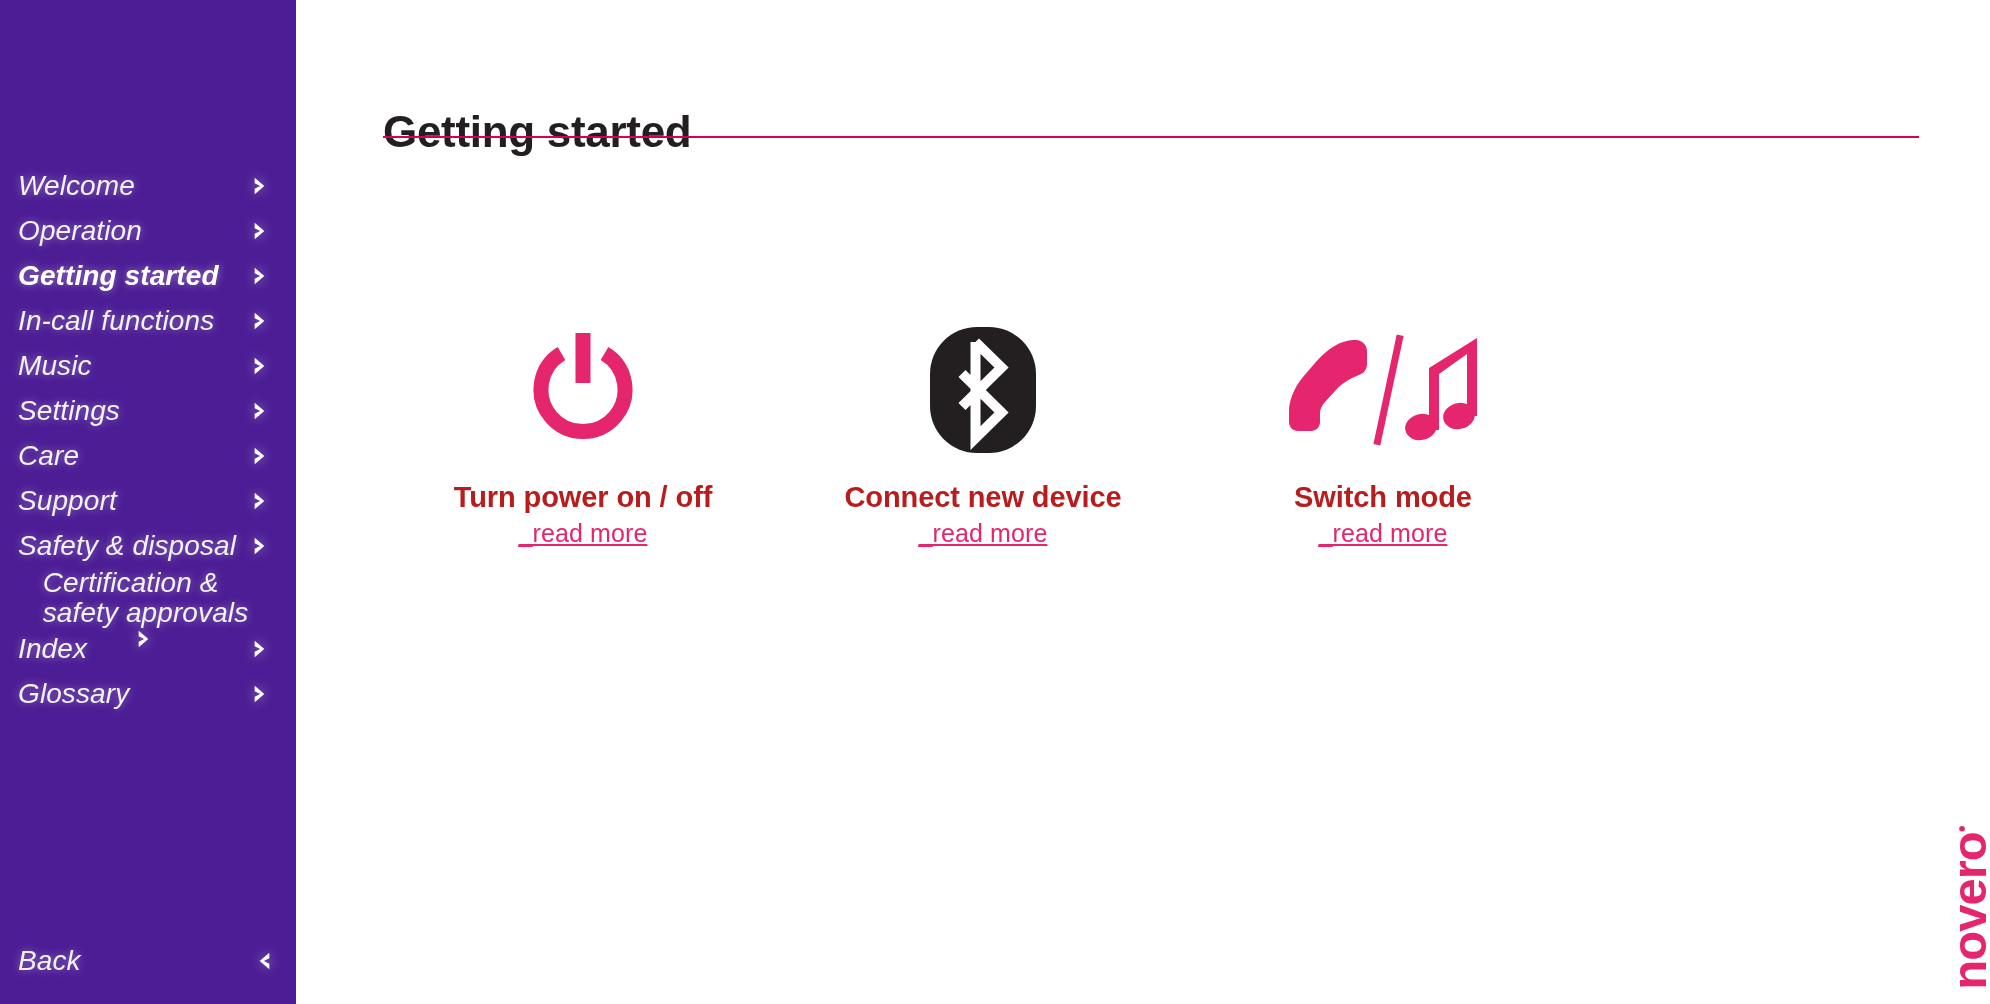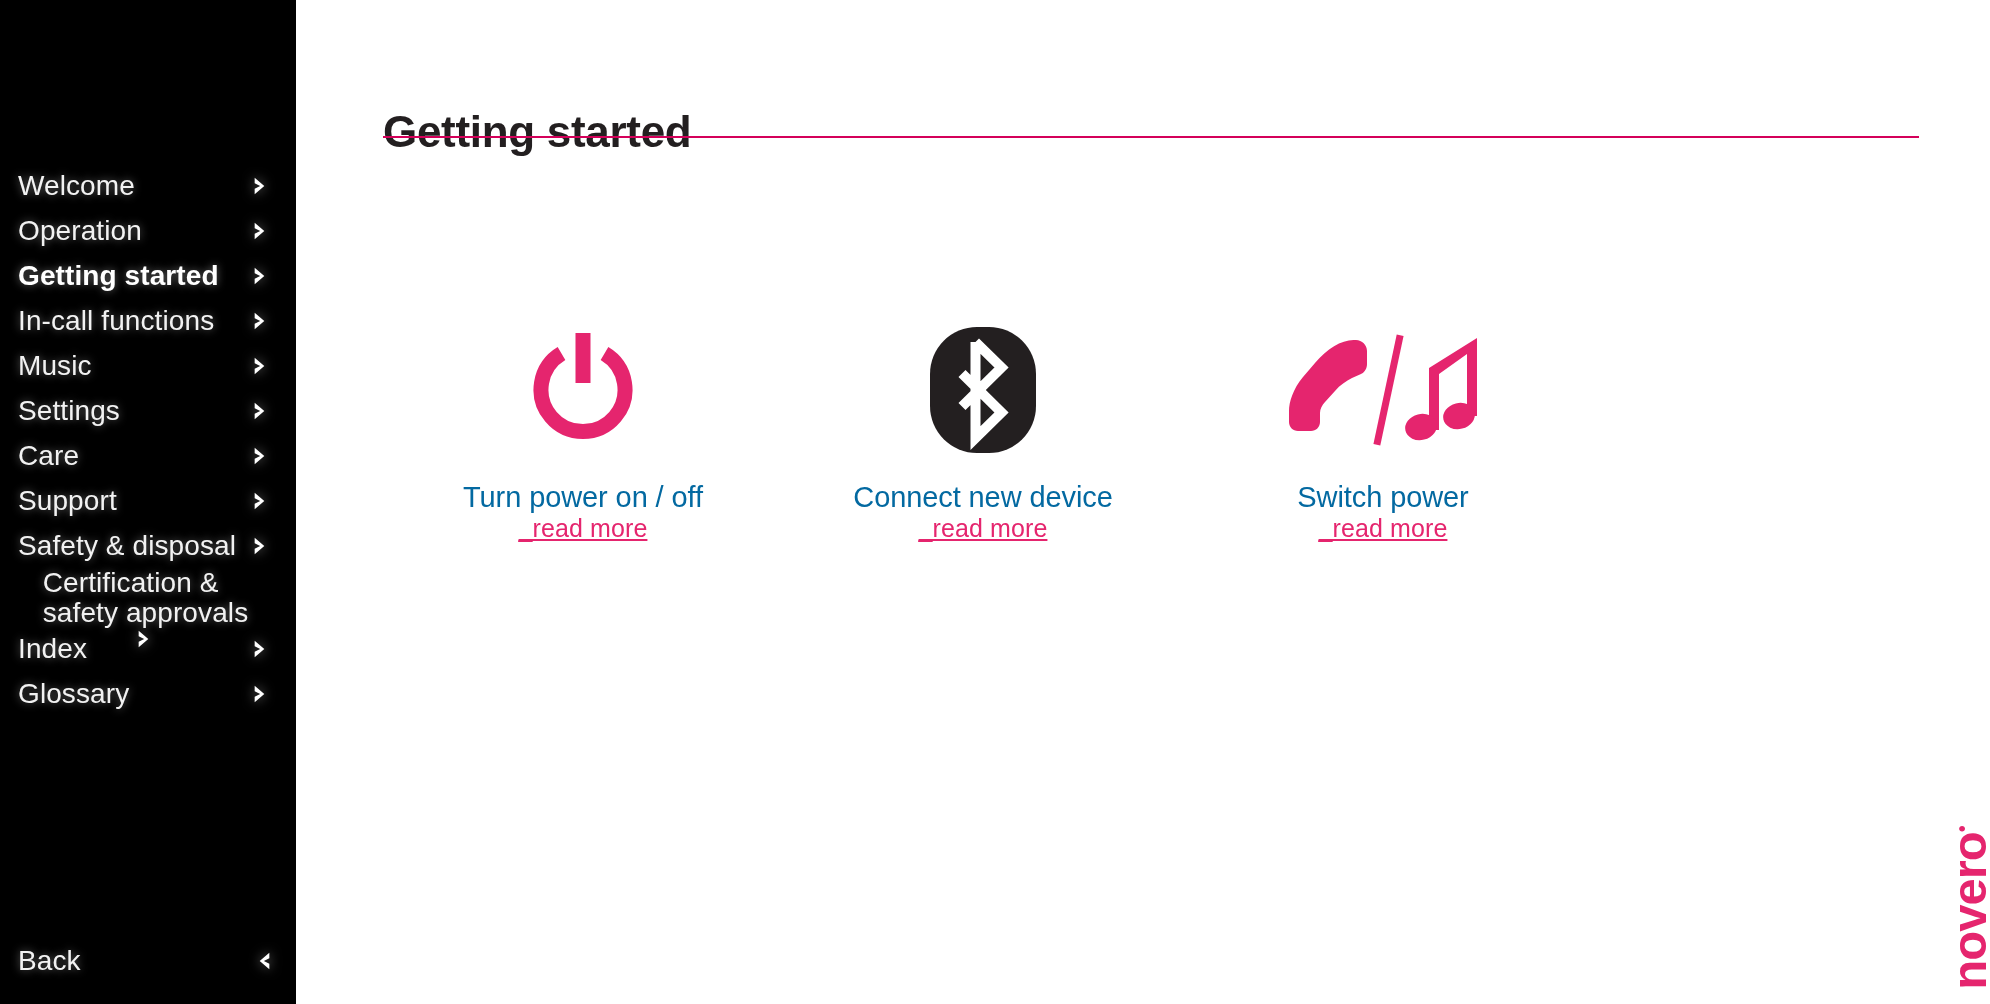--- a/index.html
+++ b/index.html
@@ -17,21 +17,22 @@
     height: 1004px;
     background: #ffffff;
   }
 
   
   #sidebar {
     position: absolute;
     left: 0; top: 0;
     width: 296px;
     height: 1004px;
-    background: #000000;
+    background: #4c1d95;
+    font-style: italic;
   }
   .nav-list {
     position: absolute;
     left: 0;
     top: 163px;
     width: 296px;
   }
   .nav-item {
     position: relative;
     display: flex;
@@ -121,27 +122,28 @@
   }
   .card-icon {
     height: 140px;
     display: flex;
     align-items: center;
     justify-content: center;
     margin-bottom: 22px;
   }
   .card-title {
     font-size: 29px;
-    font-weight: normal;
-    color: #0369a1;
+    font-weight: bold;
+    color: #b91c1c;
     letter-spacing: -0.1px;
     line-height: 1.1;
   }
   .card-link {
     display: inline-block;
+    margin-top: 5px;
     font-size: 25px;
     color: #e5256e;
     letter-spacing: 0.1px;
   }
 
   
   #brand-logo {
     position: absolute;
     right: -6px;
     bottom: 6px;
@@ -326,21 +328,21 @@
 
             <rect x="100" y="2" width="7" height="112" fill="#e5256e" transform="rotate(12 103.5 58)"></rect>
 
             <g fill="#e5256e">
               <path d="M144 36 L144 98 L154 98 L154 42 L182 22 L182 84 L192 84 L192 6 L144 36 Z"></path>
               <ellipse cx="136" cy="95" rx="16" ry="13" transform="rotate(-14 136 95)"></ellipse>
               <ellipse cx="174" cy="84" rx="16" ry="13" transform="rotate(-14 174 84)"></ellipse>
             </g>
           </svg>
         </div>
-        <div class="card-title">Switch power</div>
+        <div class="card-title">Switch mode</div>
         <a class="card-link" href="#">_read more</a>
       </div>
 
     </section>
 
     <div id="brand-logo">
       <span class="logo-text"><span>novero</span><span class="logo-mark">•</span></span>
     </div>
 
   </main>

